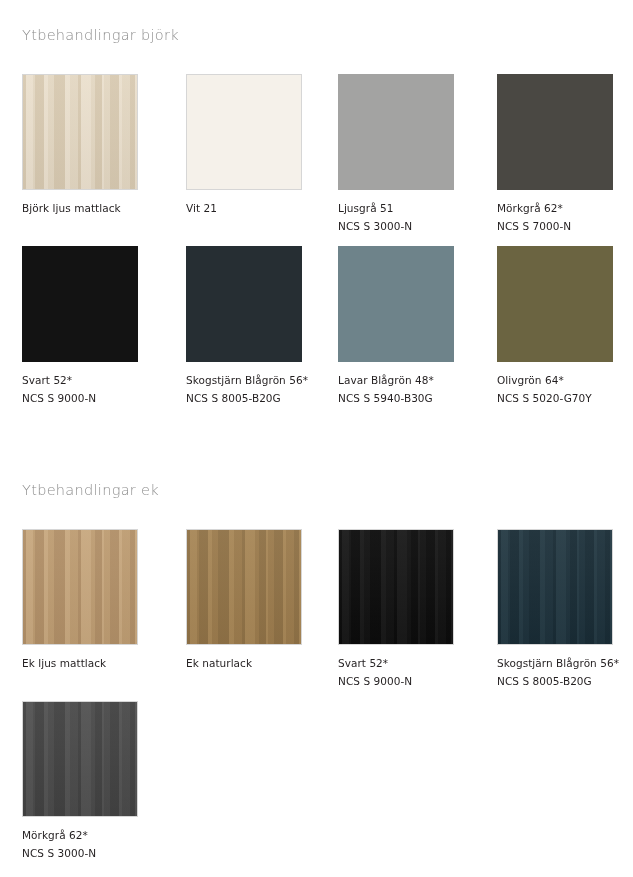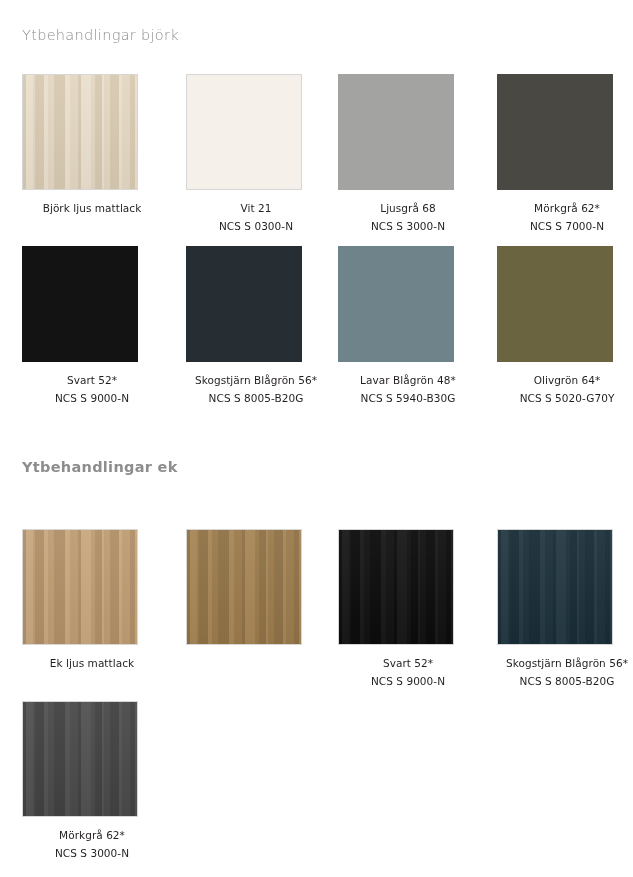--- a/index.html
+++ b/index.html
@@ -26,21 +26,21 @@
     position: absolute;
     left: 22px;
     font-family: "DejaVu Sans", sans-serif;
     font-weight: 300;
     font-size: 14.5px;
     letter-spacing: 0.3px;
     color: #8d8d8d;
     white-space: nowrap;
   }
   #heading-bjork { top: 27px; }
-  #heading-ek    { top: 459px; font-weight: bold; }
+  #heading-ek    { top: 482px; }
 
   
   .swatch-grid {
     position: absolute;
     left: 22px;
     width: 600px;
   }
   #grid-bjork { top: 74px; }
   #grid-ek    { top: 529px; }
 
@@ -76,21 +76,20 @@
   }
 
   .swatch-labels {
     margin-top: 9px;
     font-family: "DejaVu Sans", sans-serif;
     font-size: 10.5px;
     line-height: 18px;
     color: #231f20;
     letter-spacing: 0.05px;
     white-space: nowrap;
-    text-align: center;
   }
   .swatch-name { display: block; }
   .swatch-code { display: block; }
   .swatch-code:empty { display: none; }
 </style>
 </head>
 <body>
 
 <div class="page">
 
@@ -107,29 +106,28 @@
           <span class="swatch-name">Björk ljus mattlack</span>
 
         </div>
       </div>
       <div class="swatch-cell c1">
         <div class="swatch-chip bordered" style="background: rgb(245, 241, 234);">
             <span class="grain" style="background: rgb(245, 241, 234);"></span>
           </div>
         <div class="swatch-labels">
           <span class="swatch-name">Vit 21</span>
-          <span class="swatch-code">NCS S 0300-N</span>
         </div>
       </div>
       <div class="swatch-cell c2">
         <div class="swatch-chip" style="background: rgb(163, 163, 162);">
             <span class="grain" style="background: rgb(163, 163, 162);"></span>
           </div>
         <div class="swatch-labels">
-          <span class="swatch-name">Ljusgrå 68</span>
+          <span class="swatch-name">Ljusgrå 51</span>
           <span class="swatch-code">NCS S 3000-N</span>
         </div>
       </div>
       <div class="swatch-cell c3">
         <div class="swatch-chip" style="background: rgb(74, 72, 67);">
             <span class="grain" style="background: rgb(74, 72, 67);"></span>
           </div>
         <div class="swatch-labels">
           <span class="swatch-name">Mörkgrå 62*</span>
           <span class="swatch-code">NCS S 7000-N</span>
@@ -189,20 +187,24 @@
           </div>
         <div class="swatch-labels">
           <span class="swatch-name">Ek ljus mattlack</span>
 
         </div>
       </div>
       <div class="swatch-cell c1">
         <div class="swatch-chip bordered" style="background: linear-gradient(rgba(255, 255, 255, 0.1), rgba(0, 0, 0, 0.08)) rgb(155, 123, 77);">
             <span class="grain" style="background: linear-gradient(90deg, rgb(134, 106, 65) 0px, rgb(134, 106, 65) 3px, rgb(176, 143, 94) 3px, rgb(176, 143, 94) 10px, rgb(155, 123, 77) 10px, rgb(155, 123, 77) 12px, rgb(134, 106, 65) 12px, rgb(134, 106, 65) 21px, rgb(176, 143, 94) 21px, rgb(176, 143, 94) 25px, rgb(155, 123, 77) 25px, rgb(155, 123, 77) 31px, rgb(134, 106, 65) 31px, rgb(134, 106, 65) 42px, rgb(176, 143, 94) 42px, rgb(176, 143, 94) 47px, rgb(155, 123, 77) 47px, rgb(155, 123, 77) 55px, rgb(134, 106, 65) 55px, rgb(134, 106, 65) 58px, rgb(176, 143, 94) 58px, rgb(176, 143, 94) 68px, rgb(155, 123, 77) 68px, rgb(155, 123, 77) 72px, rgb(134, 106, 65) 72px, rgb(134, 106, 65) 79px, rgb(176, 143, 94) 79px, rgb(176, 143, 94) 81px, rgb(155, 123, 77) 81px, rgb(155, 123, 77) 87px, rgb(134, 106, 65) 87px, rgb(134, 106, 65) 96px, rgb(176, 143, 94) 96px, rgb(176, 143, 94) 99px, rgb(155, 123, 77) 99px, rgb(155, 123, 77) 107px, rgb(134, 106, 65) 107px, rgb(134, 106, 65) 112px, rgb(176, 143, 94) 112px, rgb(176, 143, 94) 123px); opacity: 0.55;"></span>
           </div>
+        <div class="swatch-labels">
+          <span class="swatch-name">Ek naturlack</span>
+
+        </div>
       </div>
       <div class="swatch-cell c2">
         <div class="swatch-chip bordered" style="background: linear-gradient(rgba(255, 255, 255, 0.1), rgba(0, 0, 0, 0.08)) rgb(18, 18, 18);">
             <span class="grain" style="background: linear-gradient(90deg, rgb(7, 7, 7) 0px, rgb(7, 7, 7) 3px, rgb(30, 30, 30) 3px, rgb(30, 30, 30) 10px, rgb(18, 18, 18) 10px, rgb(18, 18, 18) 12px, rgb(7, 7, 7) 12px, rgb(7, 7, 7) 21px, rgb(30, 30, 30) 21px, rgb(30, 30, 30) 25px, rgb(18, 18, 18) 25px, rgb(18, 18, 18) 31px, rgb(7, 7, 7) 31px, rgb(7, 7, 7) 42px, rgb(30, 30, 30) 42px, rgb(30, 30, 30) 47px, rgb(18, 18, 18) 47px, rgb(18, 18, 18) 55px, rgb(7, 7, 7) 55px, rgb(7, 7, 7) 58px, rgb(30, 30, 30) 58px, rgb(30, 30, 30) 68px, rgb(18, 18, 18) 68px, rgb(18, 18, 18) 72px, rgb(7, 7, 7) 72px, rgb(7, 7, 7) 79px, rgb(30, 30, 30) 79px, rgb(30, 30, 30) 81px, rgb(18, 18, 18) 81px, rgb(18, 18, 18) 87px, rgb(7, 7, 7) 87px, rgb(7, 7, 7) 96px, rgb(30, 30, 30) 96px, rgb(30, 30, 30) 99px, rgb(18, 18, 18) 99px, rgb(18, 18, 18) 107px, rgb(7, 7, 7) 107px, rgb(7, 7, 7) 112px, rgb(30, 30, 30) 112px, rgb(30, 30, 30) 123px); opacity: 0.55;"></span>
           </div>
         <div class="swatch-labels">
           <span class="swatch-name">Svart 52*</span>
           <span class="swatch-code">NCS S 9000-N</span>
         </div>
       </div>

